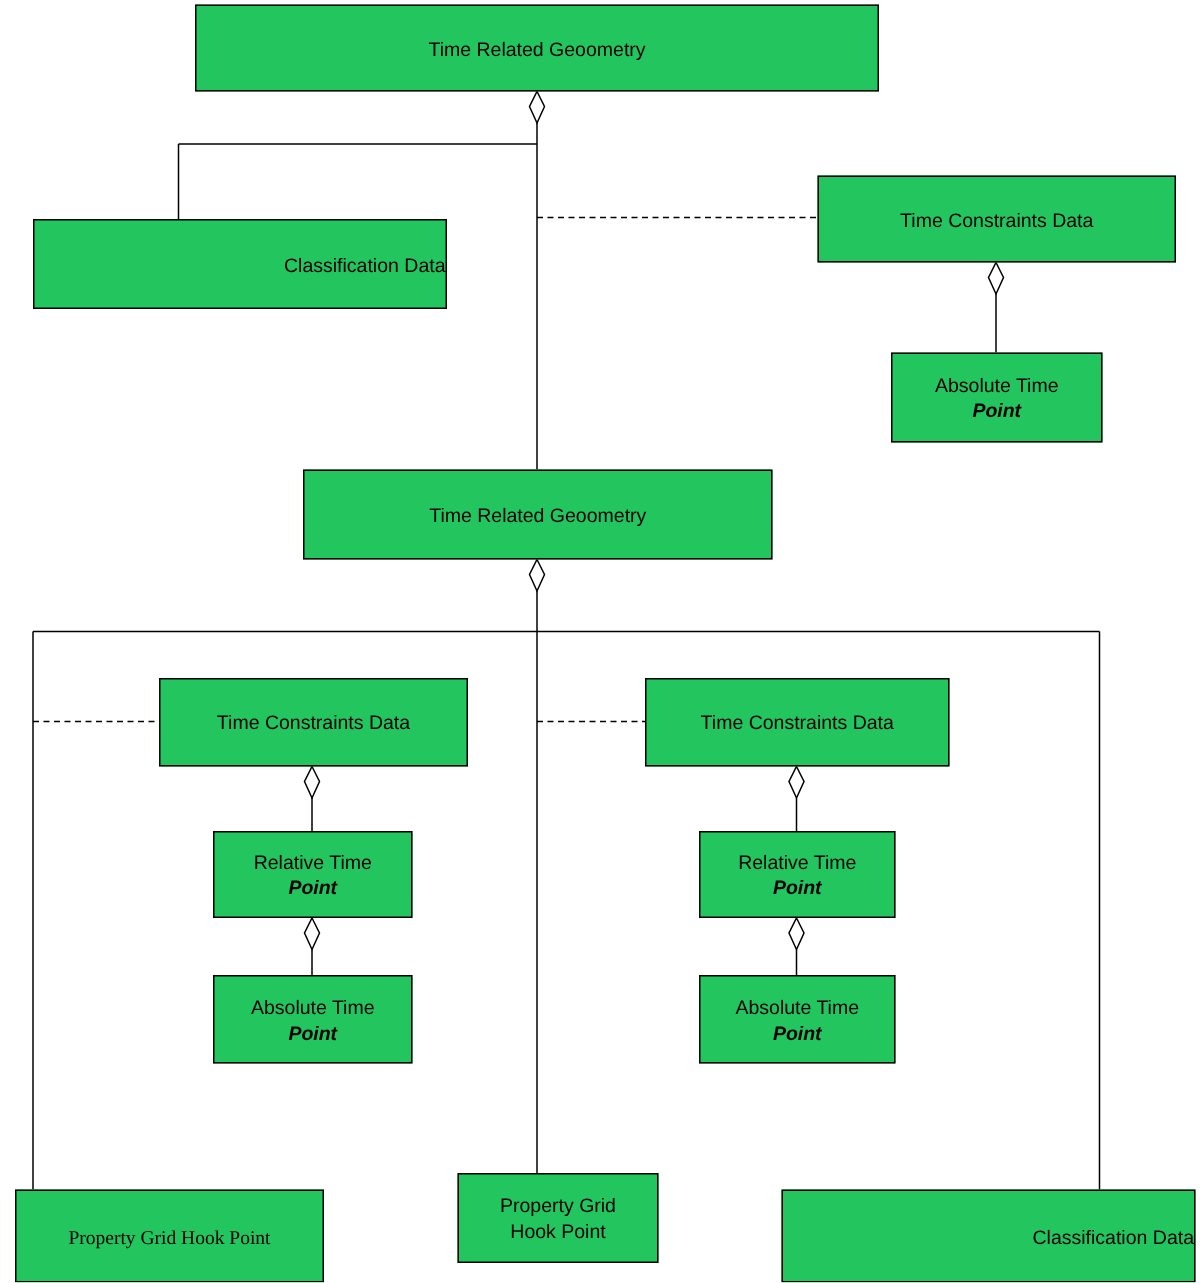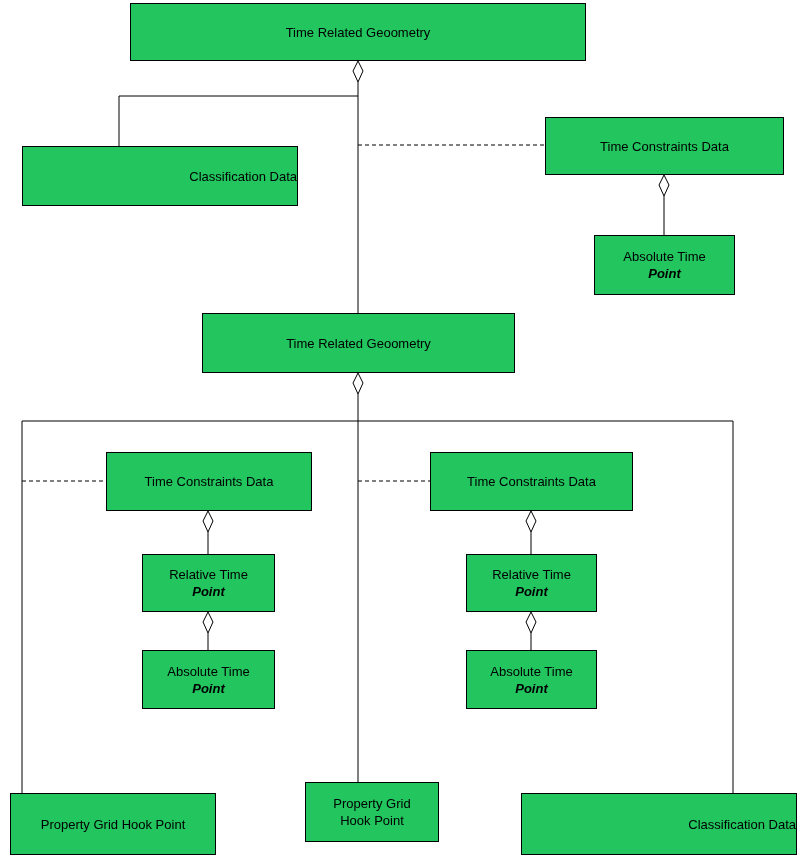--- a/index.html
+++ b/index.html
@@ -143,21 +143,21 @@
   <div class="node" style="left:466px; top:554px; width:131px; height:58px;">
     <span class="ln">Relative Time</span>
     <span class="ln bold">Point</span>
   </div>
 
   <div class="node" style="left:466px; top:650px; width:131px; height:59px;">
     <span class="ln">Absolute Time</span>
     <span class="ln bold">Point</span>
   </div>
 
-  <div class="node" style="left:10px; top:793px; width:206px; height:62px;">
+  <div class="node" style="left:10px; top:793px; width:206px; height:62px;font-family:Liberation Serif, serif;">
     <span class="ln">Property Grid Hook Point</span>
   </div>
 
   <div class="node" style="left:291px; top:782px; width:134px; height:60px;margin-left:14px;">
     <span class="ln">Property Grid</span>
     <span class="ln">Hook Point</span>
   </div>
 
   <div class="node left-align" style="left:521px; top:793px; width:276px; height:62px;">
     <span class="ln">Classification Data</span>

